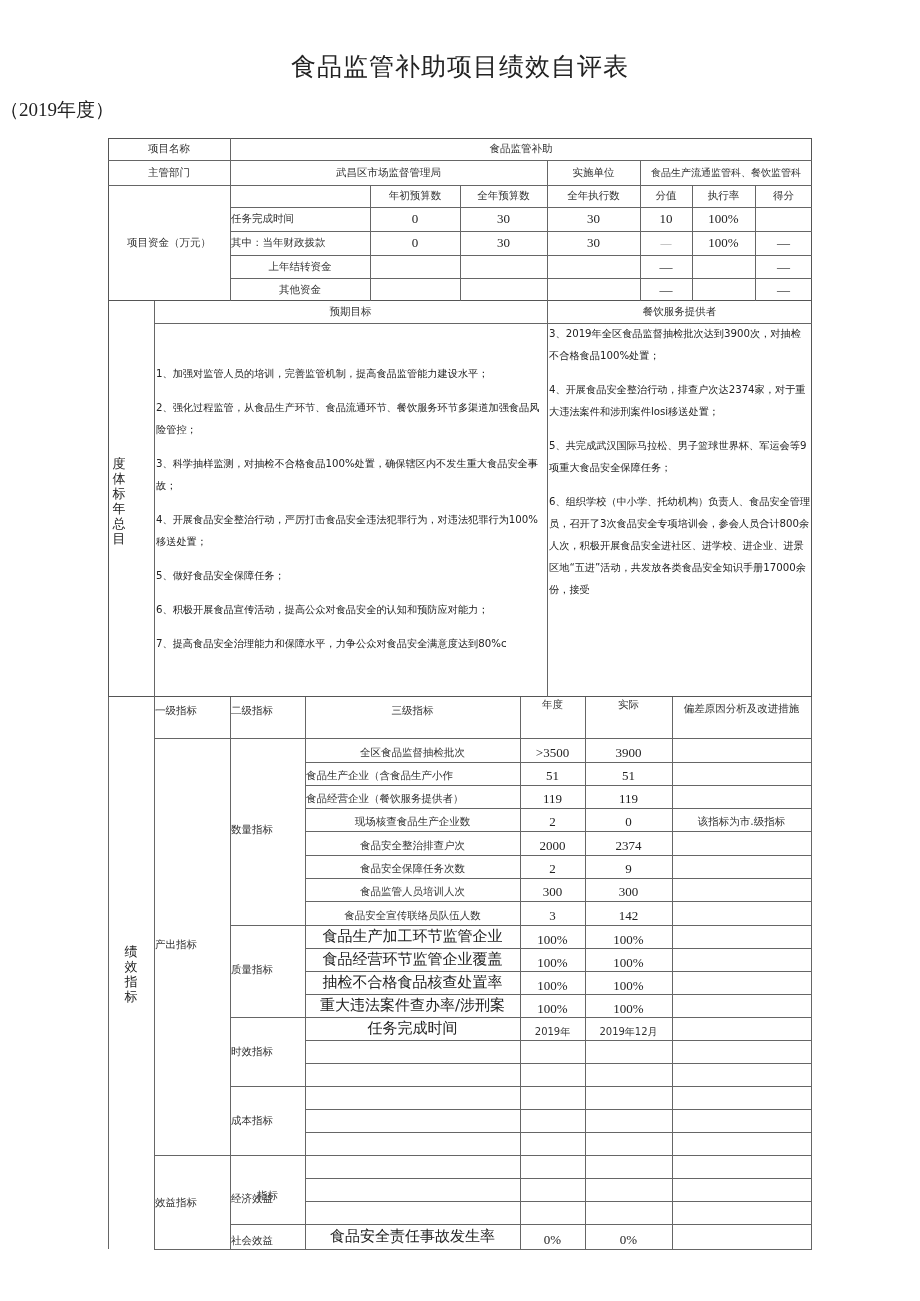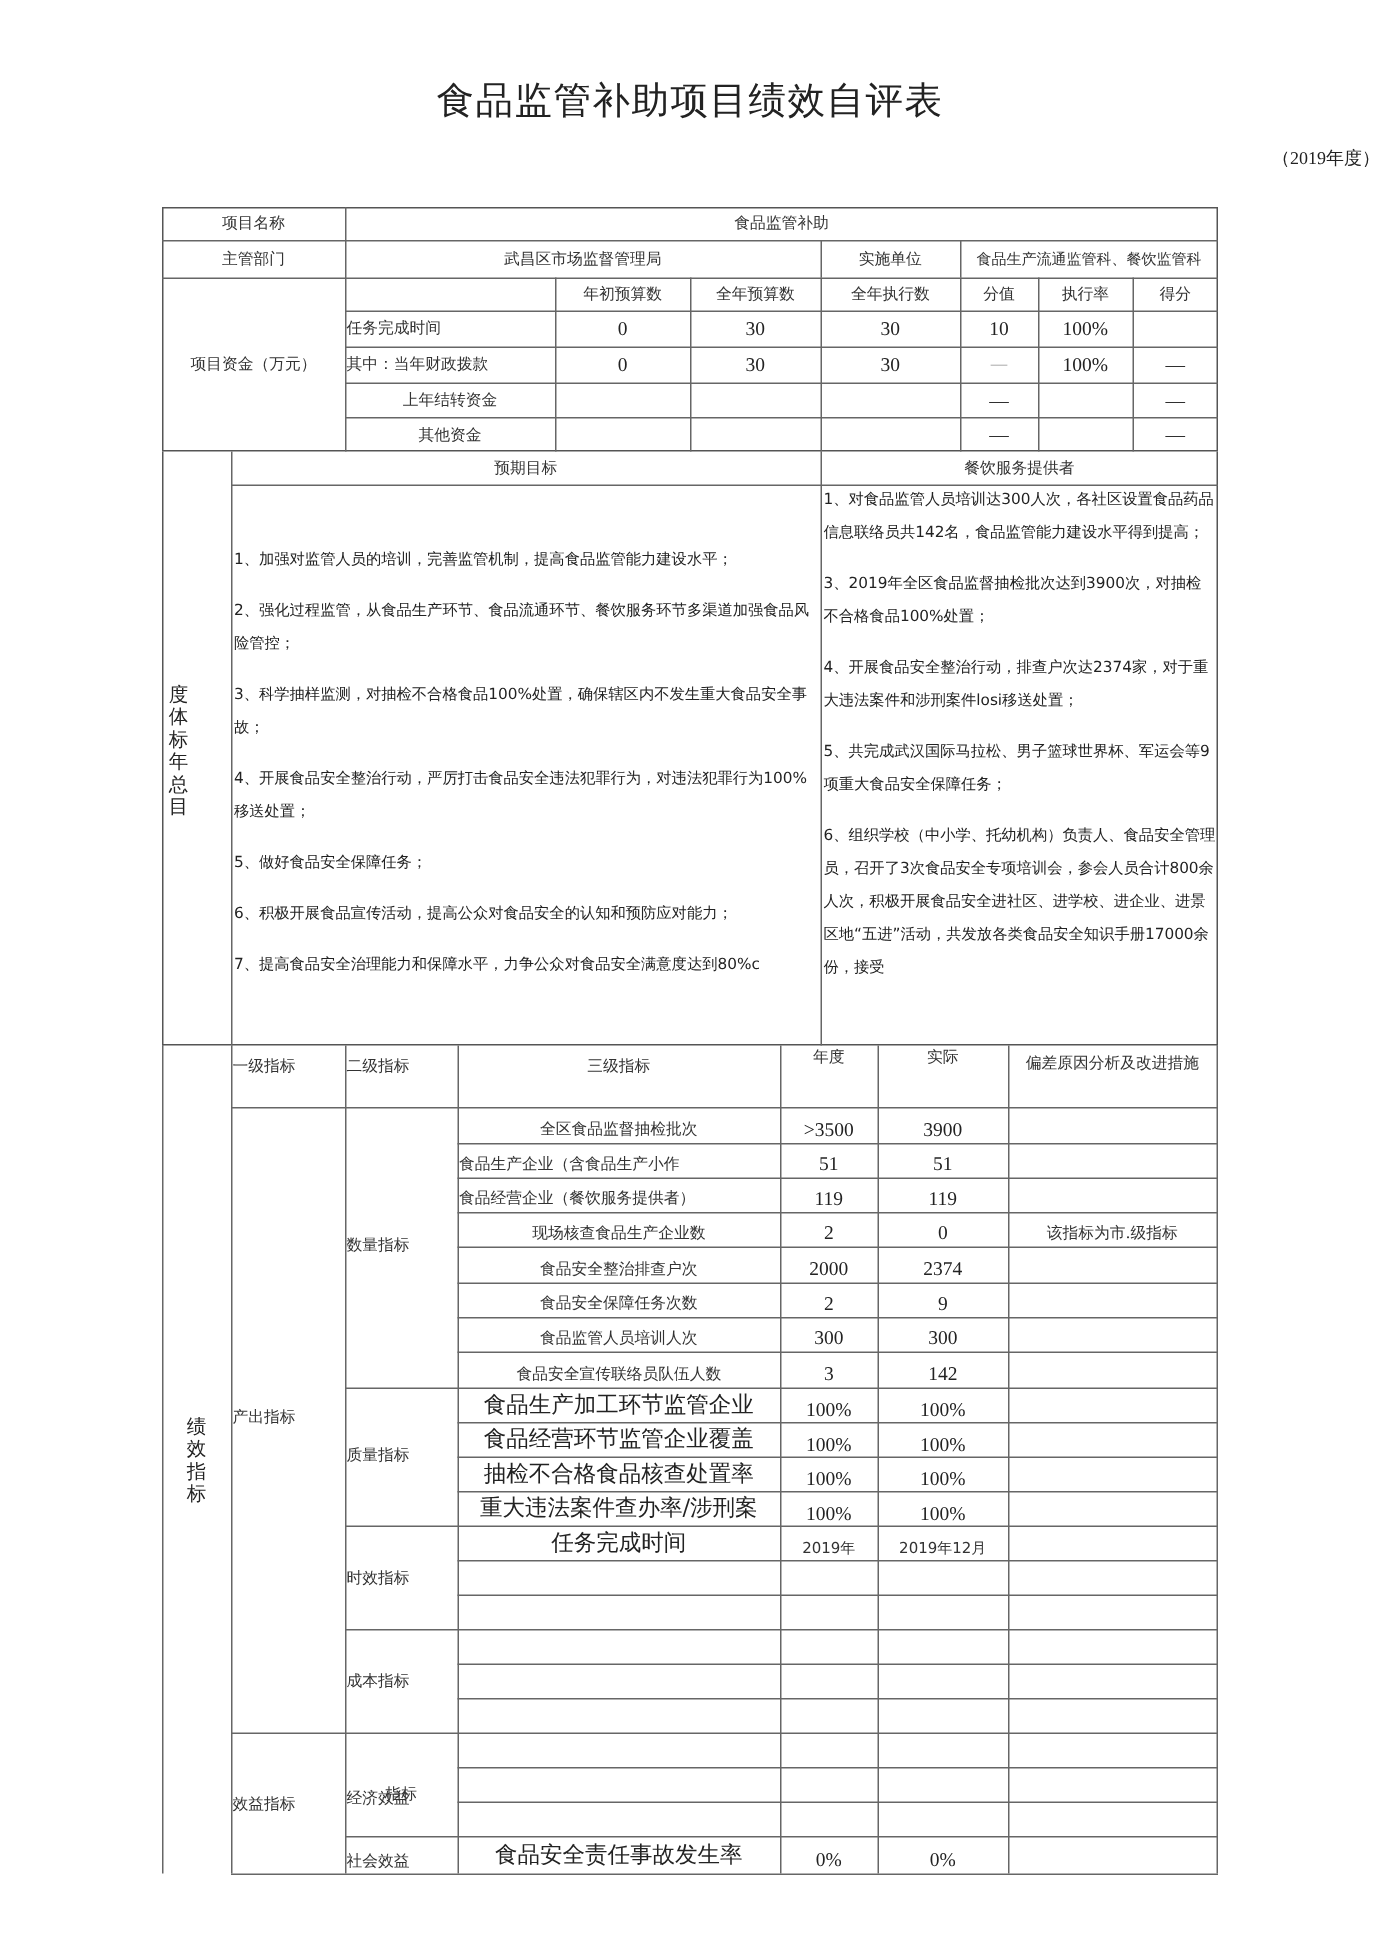--- a/index.html
+++ b/index.html
@@ -1,21 +1,21 @@
 <!DOCTYPE html>
 <html><head>
 <meta charset="utf-8">
 <style>
   html, body { margin: 0; padding: 0; background: #ffffff; }
   body { width: 920px; height: 1301px; position: relative; overflow: hidden;
          font-family: "DejaVu Serif", "Liberation Serif", serif; color: #222; }
   .title { position: absolute; top: 50px; left: 0; width: 920px; text-align: center;
            font-size: 25px; letter-spacing: 1px; color: #222; }
-  .subtitle { position: absolute; top: 97px; left: 0; width: 920px; text-align: right;
-              font-size: 12px; color: #222; font-family: "Liberation Serif", serif; }
+  .subtitle { position: absolute; top: 97px; left: 0; width: 920px; text-align: left;
+              font-size: 19px; color: #222; font-family: "Liberation Serif", serif; }
   .box { position: absolute; box-sizing: border-box; border: 1px solid #555; }
   .cell { position: absolute; box-sizing: border-box; font-size: 10.5px;
           display: flex; align-items: center; color: #333; overflow: hidden; white-space: nowrap; }
   .c { justify-content: center; text-align: center; }
   .l { justify-content: flex-start; padding-left: 1px; }
   .num { font-family: "Liberation Serif", serif; font-size: 13px; color: #222; }
   .big { font-size: 15px; color: #222; }
   .hline { position: absolute; height: 0; border-top: 1px solid #666; }
   .vline { position: absolute; width: 0; border-left: 1px solid #666; }
   .para { position: absolute; font-size: 10.2px; line-height: 22px; color: #222;
@@ -106,21 +106,20 @@
     <p>1、加强对监管人员的培训，完善监管机制，提高食品监管能力建设水平；</p>
     <p>2、强化过程监管，从食品生产环节、食品流通环节、餐饮服务环节多渠道加强食品风险管控；</p>
     <p>3、科学抽样监测，对抽检不合格食品100%处置，确保辖区内不发生重大食品安全事故；</p>
     <p>4、开展食品安全整治行动，严厉打击食品安全违法犯罪行为，对违法犯罪行为100%移送处置；</p>
     <p>5、做好食品安全保障任务；</p>
     <p>6、积极开展食品宣传活动，提高公众对食品安全的认知和预防应对能力；</p>
     <p>7、提高食品安全治理能力和保障水平，力争公众对食品安全满意度达到80%c</p>
   </div>
 
   <div class="para" style="left:549px;top:323px;width:262px;overflow:hidden;height:373px;">
-    <p>1、对食品监管人员培训达300人次，各社区设置食品药品信息联络员共142名，食品监管能力建设水平得到提高；</p>
     <p>3、2019年全区食品监督抽检批次达到3900次，对抽检不合格食品100%处置；</p>
     <p>4、开展食品安全整治行动，排查户次达2374家，对于重大违法案件和涉刑案件losi移送处置；</p>
     <p>5、共完成武汉国际马拉松、男子篮球世界杯、军运会等9项重大食品安全保障任务；</p>
     <p>6、组织学校（中小学、托幼机构）负责人、食品安全管理员，召开了3次食品安全专项培训会，参会人员合计800余人次，积极开展食品安全进社区、进学校、进企业、进景区地“五进”活动，共发放各类食品安全知识手册17000余份，接受</p>
   </div>
 </div>
 
 <div>
 
   <div class="vline" style="left:108px;top:697px;height:552px;"></div>

